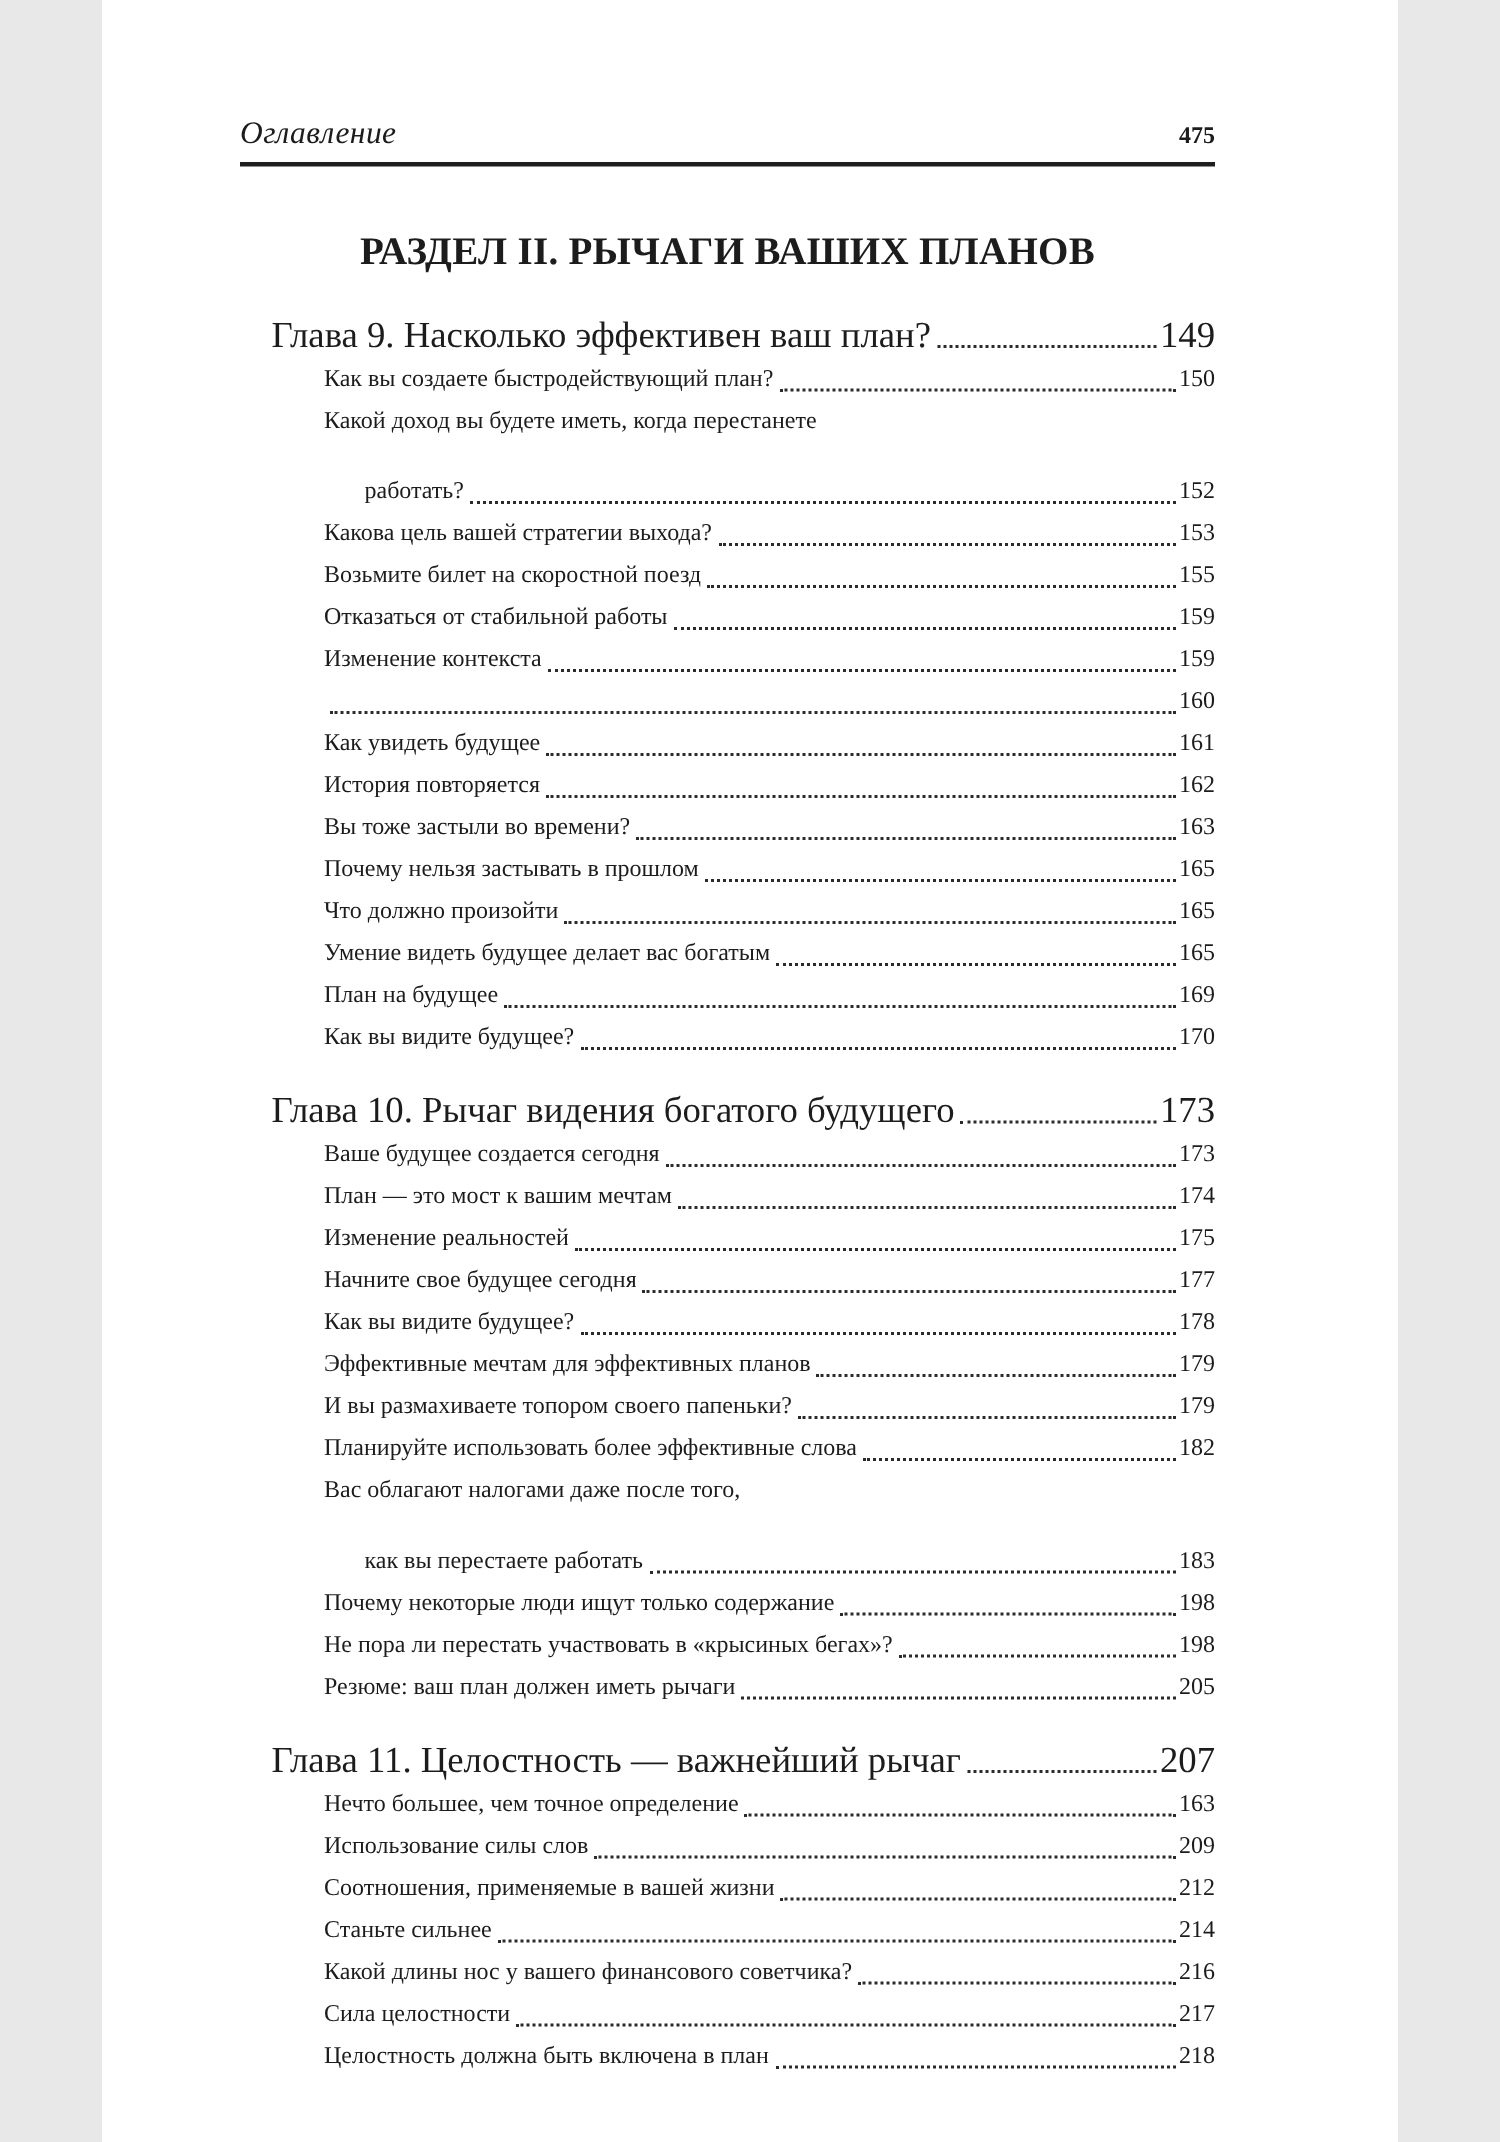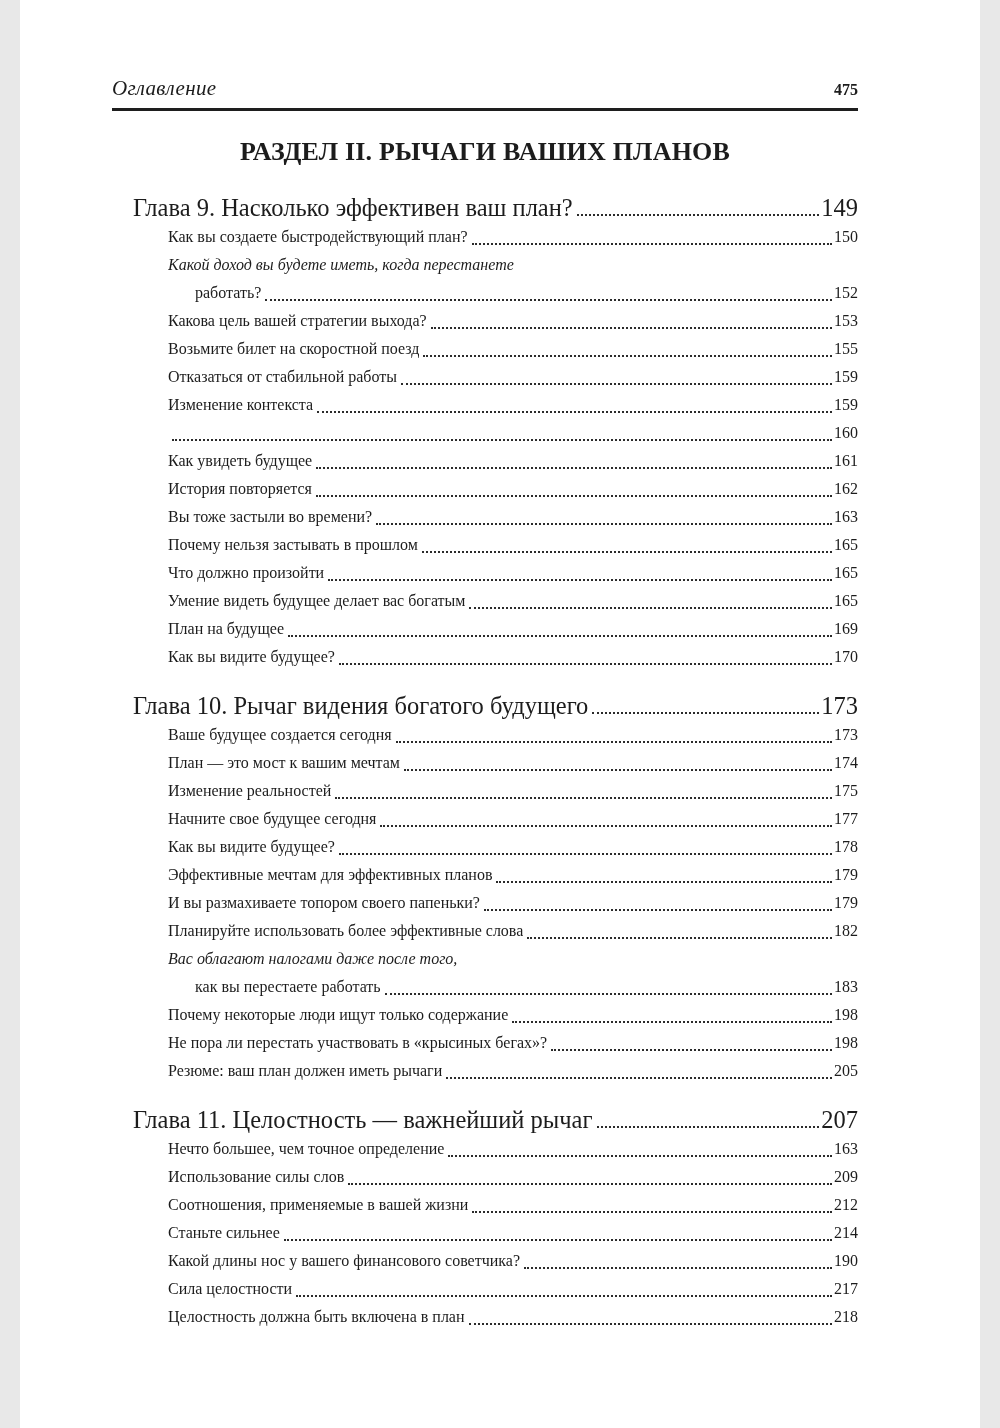--- a/index.html
+++ b/index.html
@@ -1,52 +1,52 @@
 <!DOCTYPE html>
 <html><head>
 <meta charset="utf-8">
 <style>
   html,body{margin:0;padding:0;background:#e8e8e8;}
   .page{
-    width:960px;height:1428px;box-sizing:border-box;
+    width:864px;height:1428px;box-sizing:border-box;
     margin:0 auto;background:#ffffff;color:#1c1c1c;
     padding:76px 122px 0 92px;
     font-family:"Liberation Serif","DejaVu Serif",serif;
     overflow:hidden;
   }
   .running-head{
     display:flex;justify-content:space-between;align-items:baseline;
     border-bottom:3px solid #1e1e1e;padding-bottom:7px;
   }
   .running-title{font-style:italic;font-size:21px;letter-spacing:.3px;}
   .folio{font-weight:bold;font-size:16px;}
   .section-title{
     text-align:center;font-weight:bold;font-size:26px;
-    margin-top:26px;letter-spacing:.2px;
+    margin-top:42px;letter-spacing:.2px;
   }
   .toc{margin-top:26px;}
   .toc-row{
     display:flex;align-items:flex-end;height:28px;
     font-size:16px;line-height:28px;
   }
   .toc-row .title{white-space:nowrap;overflow:hidden;}
   .toc-row .leader{
     flex:1;min-width:12px;
     border-bottom:2.4px dotted #2b2b2b;
     margin:0 2px 6px 4px;
   }
   .toc-row .pg{white-space:nowrap;}
   .toc-row.chapter{
     font-size:24.5px;height:30px;line-height:30px;
     margin-top:20px;padding-left:21px;
   }
   .toc-row.chapter .leader{margin-bottom:7px;}
   .toc-row.entry{padding-left:56px;}
-  .toc-row.entry-first{padding-left:56px;font-style:italic;}
-  .toc-row.entry-cont{padding-left:83px;}
+  .toc-row.entry-first{padding-left:56px;}
+  .toc-row.entry-cont{padding-left:83px;margin-top:19px;}
 </style>
 </head>
 <body>
 
 <div class="page">
 
   <div class="running-head">
     <span class="running-title">Оглавление</span>
     <span class="folio">475</span>
   </div>
@@ -227,21 +227,21 @@
       <span class="pg">212</span>
     </div>
       <div class="toc-row entry">
       <span class="title">Станьте сильнее</span>
       <span class="leader"></span>
       <span class="pg">214</span>
     </div>
       <div class="toc-row entry">
       <span class="title">Какой длины нос у вашего финансового советчика?</span>
       <span class="leader"></span>
-      <span class="pg">190</span>
+      <span class="pg">216</span>
     </div>
       <div class="toc-row entry">
       <span class="title">Сила целостности</span>
       <span class="leader"></span>
       <span class="pg">217</span>
     </div>
       <div class="toc-row entry">
       <span class="title">Целостность должна быть включена в план</span>
       <span class="leader"></span>
       <span class="pg">218</span>

